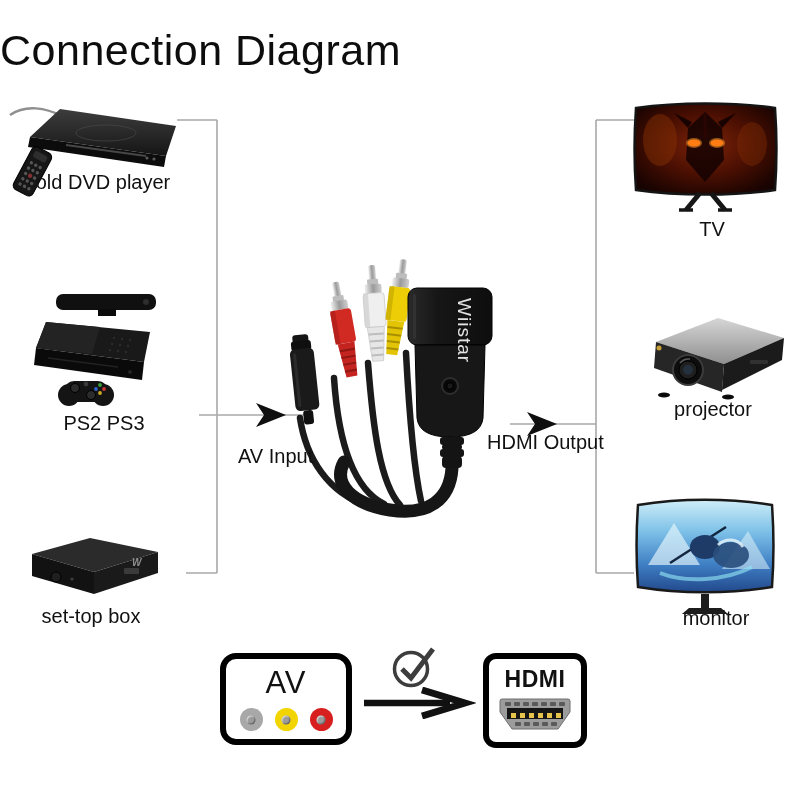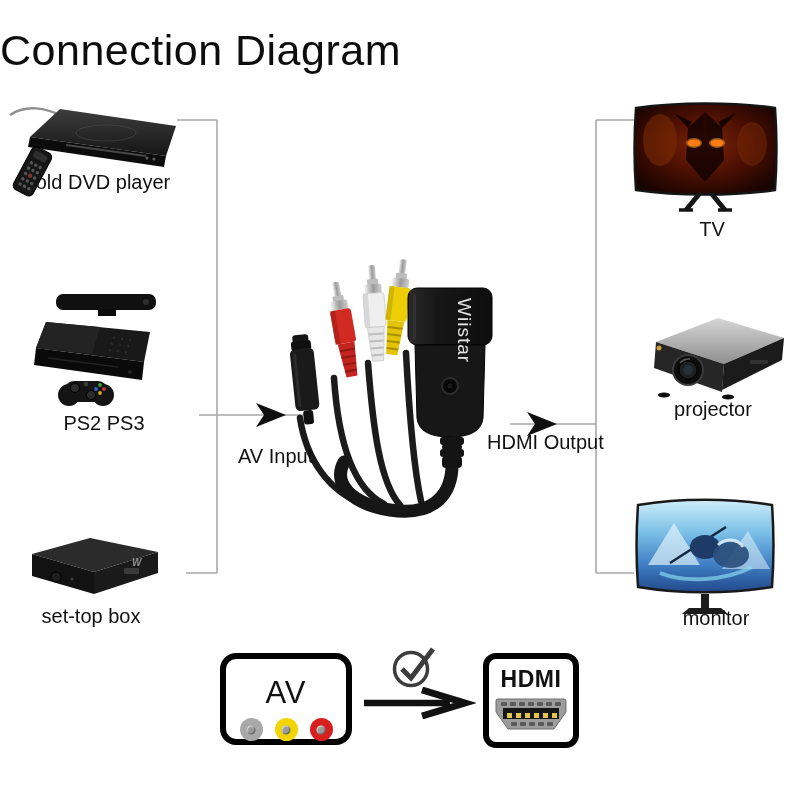--- a/index.html
+++ b/index.html
@@ -20,22 +20,22 @@
     font-size: 20px; color:#111; white-space: nowrap;
   }
   .flow-label {
     position: absolute; font-size: 20px; color:#111; white-space: nowrap;
   }
   .legend-box {
     position: absolute; border: 6px solid #000; border-radius: 16px;
     background: #fff; display: flex; flex-direction: column; align-items: center;
   }
   .av-box { left: 220px; top: 653px; width: 132px; height: 92px; }
-  .hdmi-box { left: 483px; top: 653px; width: 96px; height: 95px; border-radius: 13px; }
-  .av-text { font-size: 31px; font-weight: 400; margin-top: 16px; letter-spacing: 1px; }
+  .hdmi-box { left: 483px; top: 653px; width: 104px; height: 95px; border-radius: 13px; }
+  .av-text { font-size: 31px; font-weight: 400; margin-top: 6px; letter-spacing: 1px; }
   .hdmi-text { font-size: 23px; font-weight: 600; margin-top: 7px; letter-spacing: 0.5px; }
   .rca-row { display: flex; gap: 12px; margin-top: 7px; }
   .rca-jack {
     width: 23px; height: 23px; border-radius: 50%;
     position: relative;
   }
   .rca-jack .pin {
     position:absolute; left:50%; top:50%; width:9px; height:9px;
     transform: translate(-50%,-50%); border-radius:50%;
     background: #9b9b9b; box-shadow: inset -1px -1px 1px rgba(0,0,0,.35), inset 1px 1px 1px rgba(255,255,255,.6);

